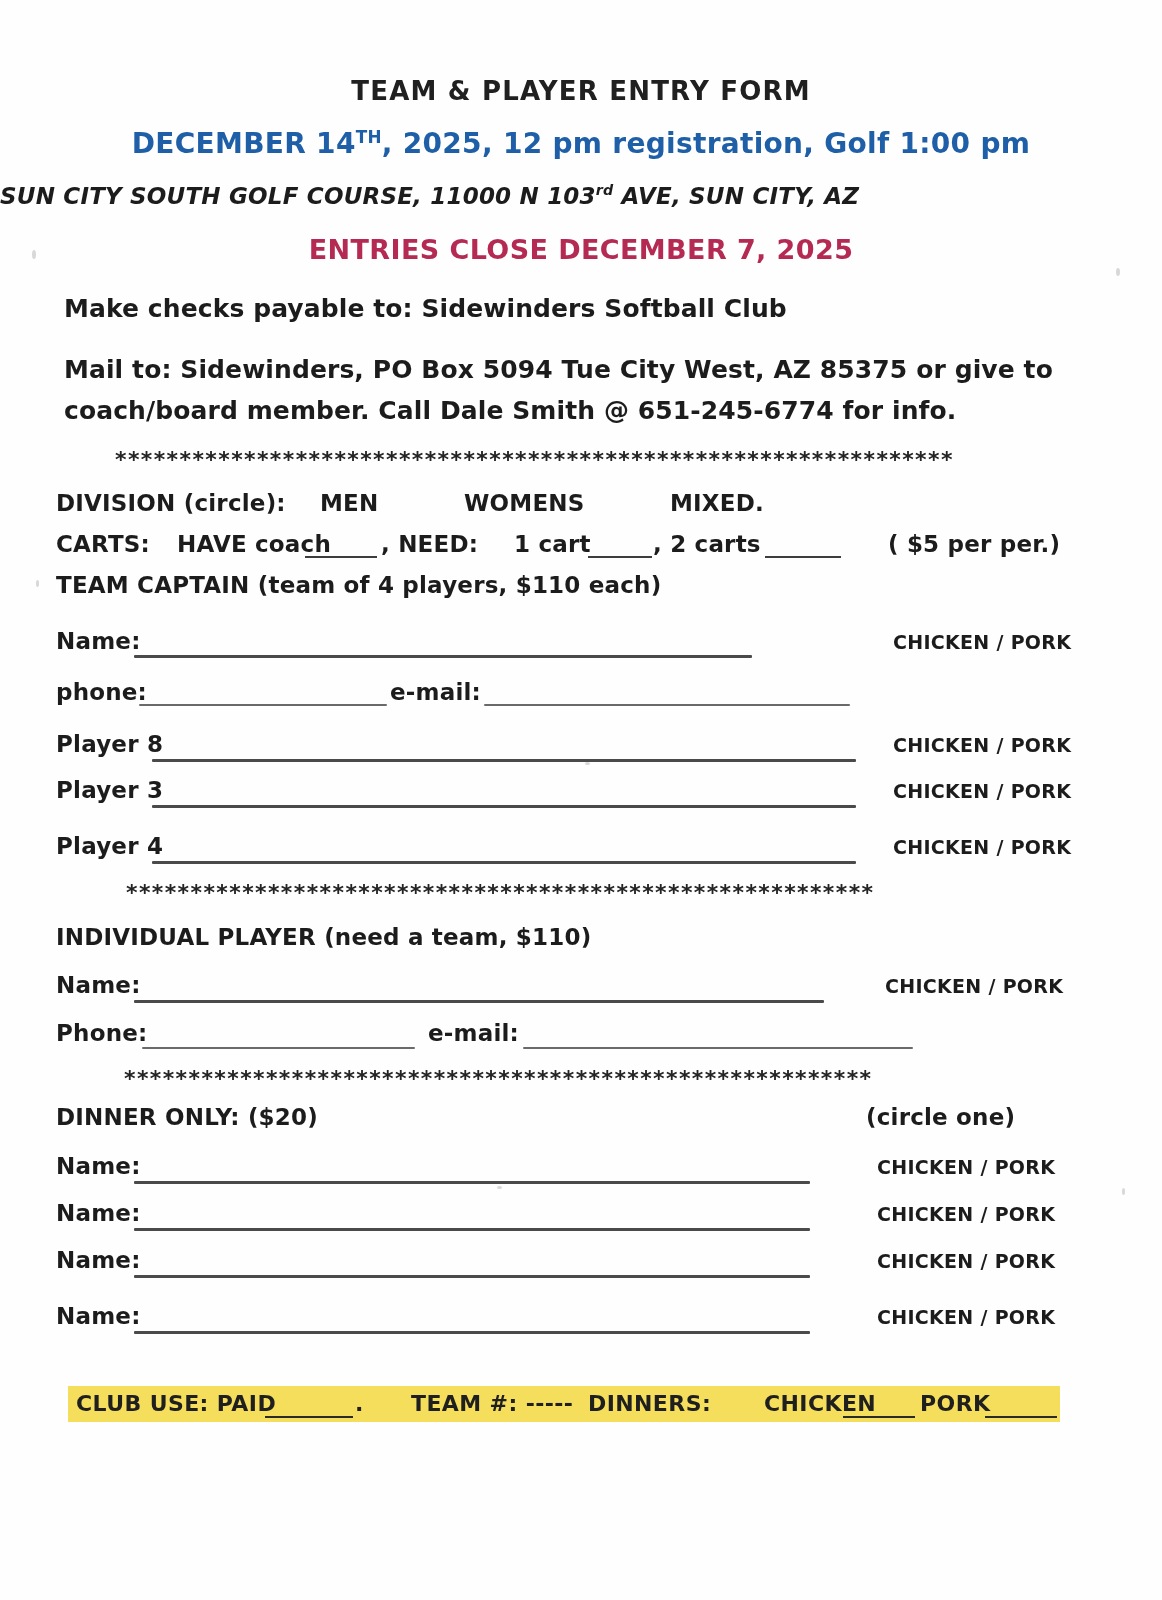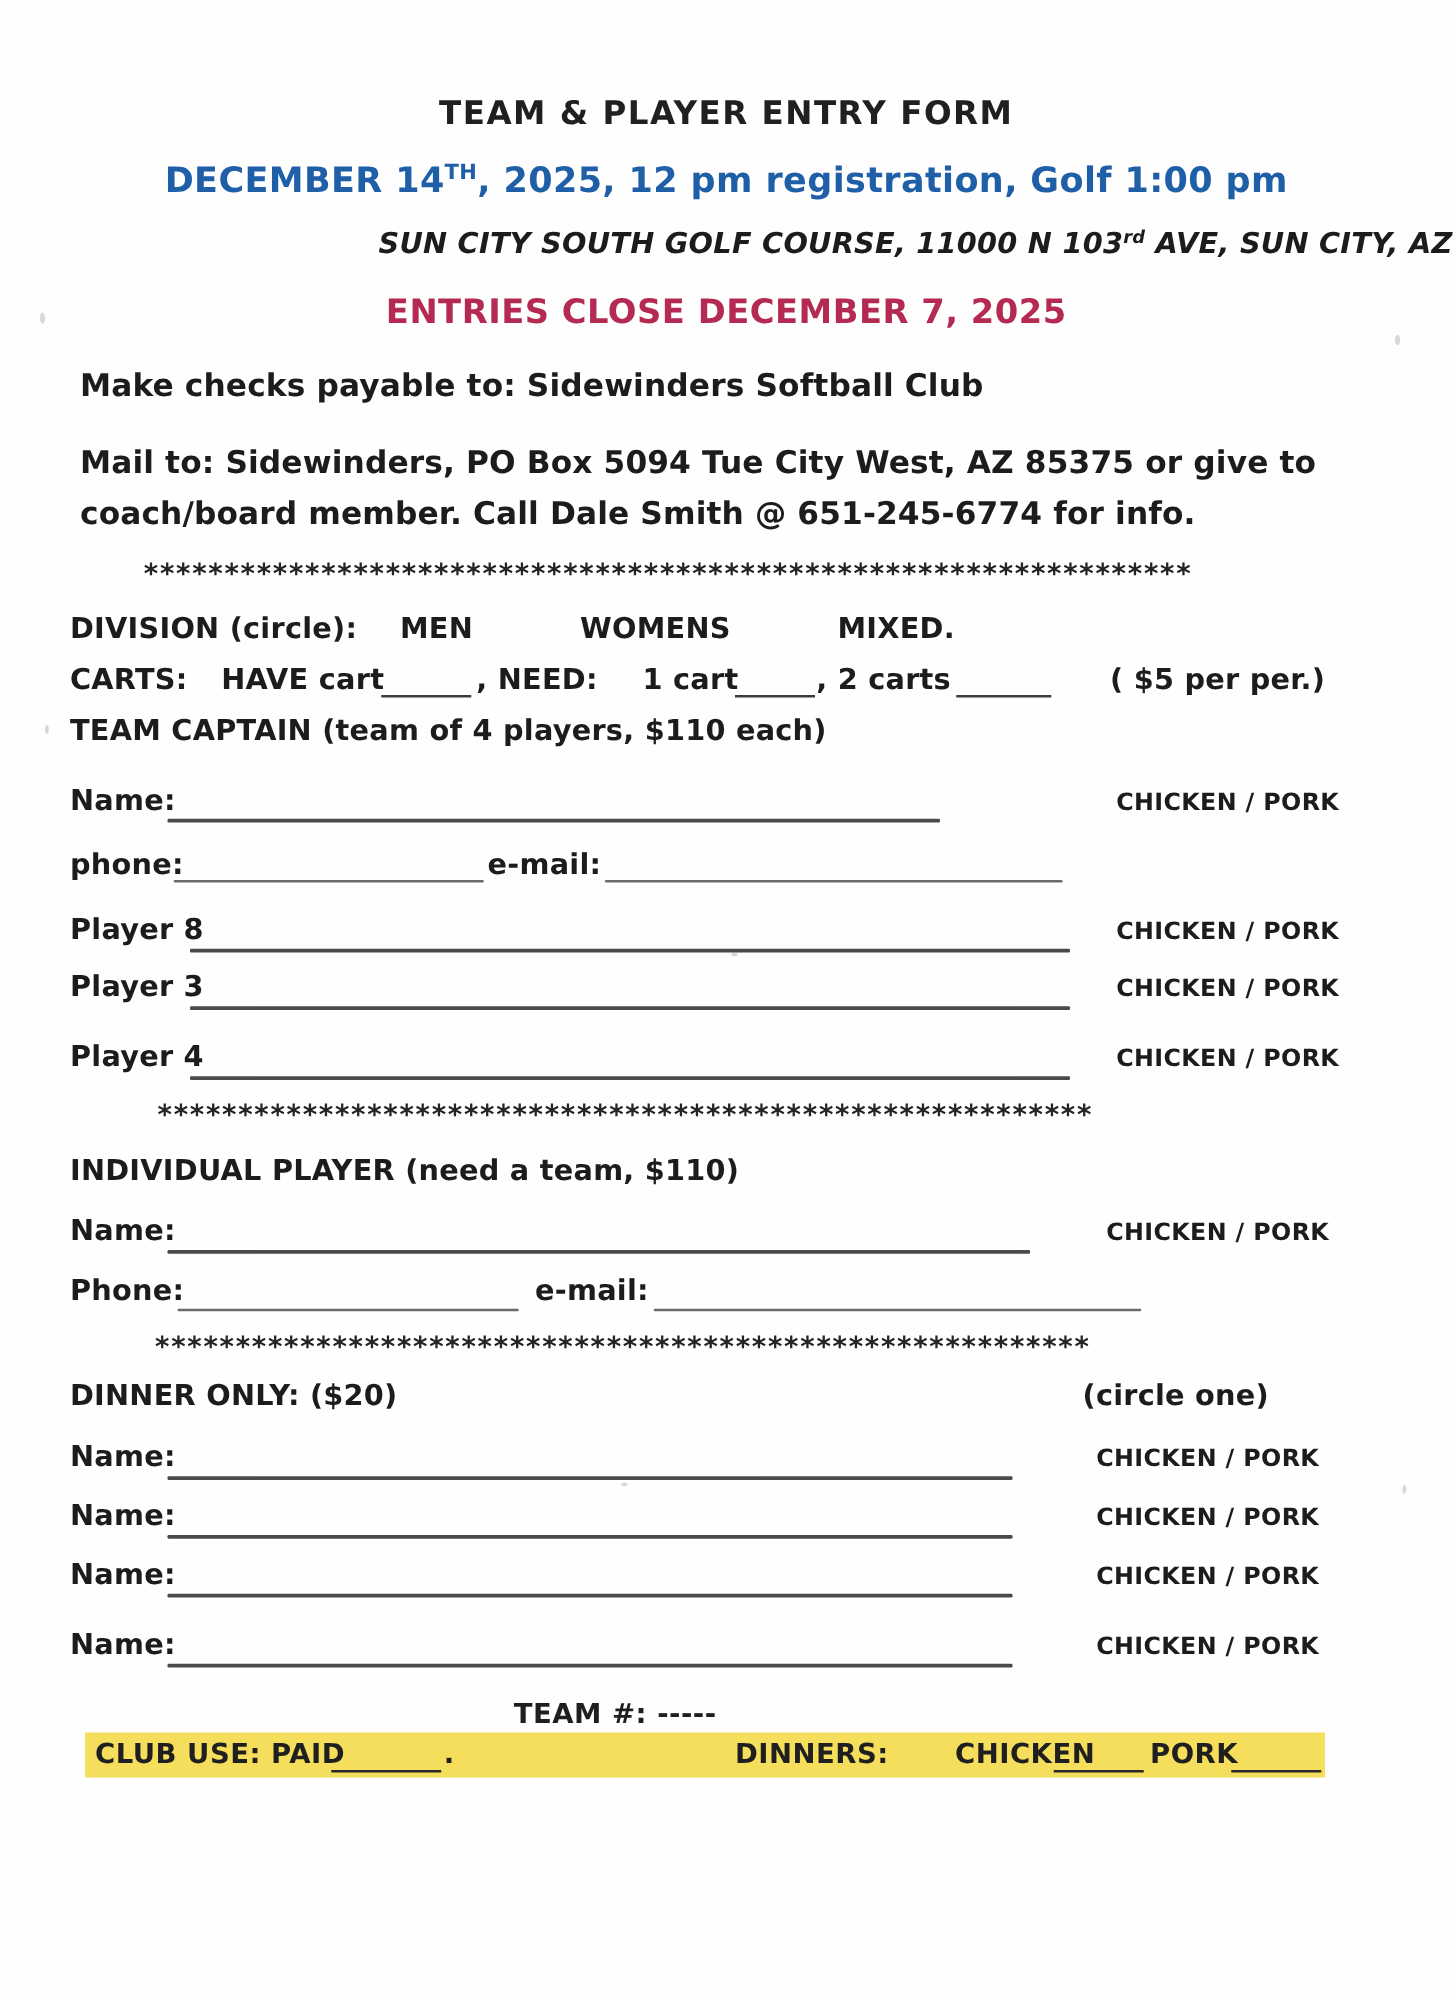--- a/index.html
+++ b/index.html
@@ -54,21 +54,21 @@
     font-size: 28px;
     color: #1f5fa8;
     letter-spacing: 0.3px;
   }
   .h-date sup {
     font-size: 0.6em;
     vertical-align: super;
   }
   .h-venue {
     width: 100%;
-    text-align: right;
+    text-align: left;
     font-size: 23px;
     font-style: italic;
     letter-spacing: 0.2px;
     color: #1c1c1c;
   }
   .h-venue sup {
     font-size: 0.62em;
     vertical-align: super;
     font-style: italic;
   }
@@ -171,21 +171,21 @@
   <div class="t p-body" style="left:64px; top:396px;">coach/board member.  Call Dale Smith @ 651-245-6774 for info.</div>
 
   <div class="stars" style="left:115px; top:447px; width:900px;">*****************************************************************</div>
 
   <div class="t f-label" style="left:56px; top:490px;">DIVISION (circle):</div>
   <div class="t f-label" style="left:320px; top:490px;">MEN</div>
   <div class="t f-label" style="left:464px; top:490px;">WOMENS</div>
   <div class="t f-label" style="left:670px; top:490px;">MIXED.</div>
 
   <div class="t f-label" style="left:56px; top:531px;">CARTS:</div>
-  <div class="t f-label" style="left:177px; top:531px;">HAVE cart</div>
+  <div class="t f-label" style="left:177px; top:531px;">HAVE coach</div>
   <div class="blank" style="left:305px; top:556px; width:72px;"></div>
   <div class="t f-label" style="left:381px; top:531px;">, NEED:</div>
   <div class="t f-label" style="left:514px; top:531px;">1 cart</div>
   <div class="blank" style="left:588px; top:556px; width:64px;"></div>
   <div class="t f-label" style="left:653px; top:531px;">, 2 carts</div>
   <div class="blank" style="left:765px; top:556px; width:76px;"></div>
   <div class="t f-label" style="left:888px; top:531px;">( $5 per per.)</div>
 
   <div class="t f-label" style="left:56px; top:572px;">TEAM CAPTAIN (team of 4 players, $110 each)</div>
 
@@ -243,21 +243,21 @@
   <div class="t f-label" style="left:56px; top:1303px;">Name:</div>
   <div class="rule" style="left:134px; top:1331px; width:676px;"></div>
   <div class="t meat" style="left:877px; top:1306px;">CHICKEN / PORK</div>
 
   <div class="clubbar" style="left:68px; top:1386px; width:992px; height:36px;"></div>
 
   <div class="t clubbar-text" style="left:76px; top:1391px;">CLUB USE:  PAID</div>
   <div class="blank" style="left:265px; top:1416px; width:88px; background:#2a2a2a;"></div>
   <div class="t clubbar-text" style="left:355px; top:1391px;">.</div>
 
-  <div class="t clubbar-text" style="left:411px; top:1359px;">TEAM #: -----</div>
+  <div class="t clubbar-text" style="left:411px; top:1391px;">TEAM #: -----</div>
 
   <div class="t clubbar-text" style="left:588px; top:1391px;">DINNERS:</div>
   <div class="t clubbar-text" style="left:725px; top:1391px;margin-left:39px;">CHICKEN</div>
   <div class="blank" style="left:843px; top:1416px; width:72px; background:#2a2a2a;"></div>
   <div class="t clubbar-text" style="left:920px; top:1391px;">PORK</div>
   <div class="blank" style="left:985px; top:1416px; width:72px; background:#2a2a2a;"></div>
 
 </div>
 
 </body></html>

